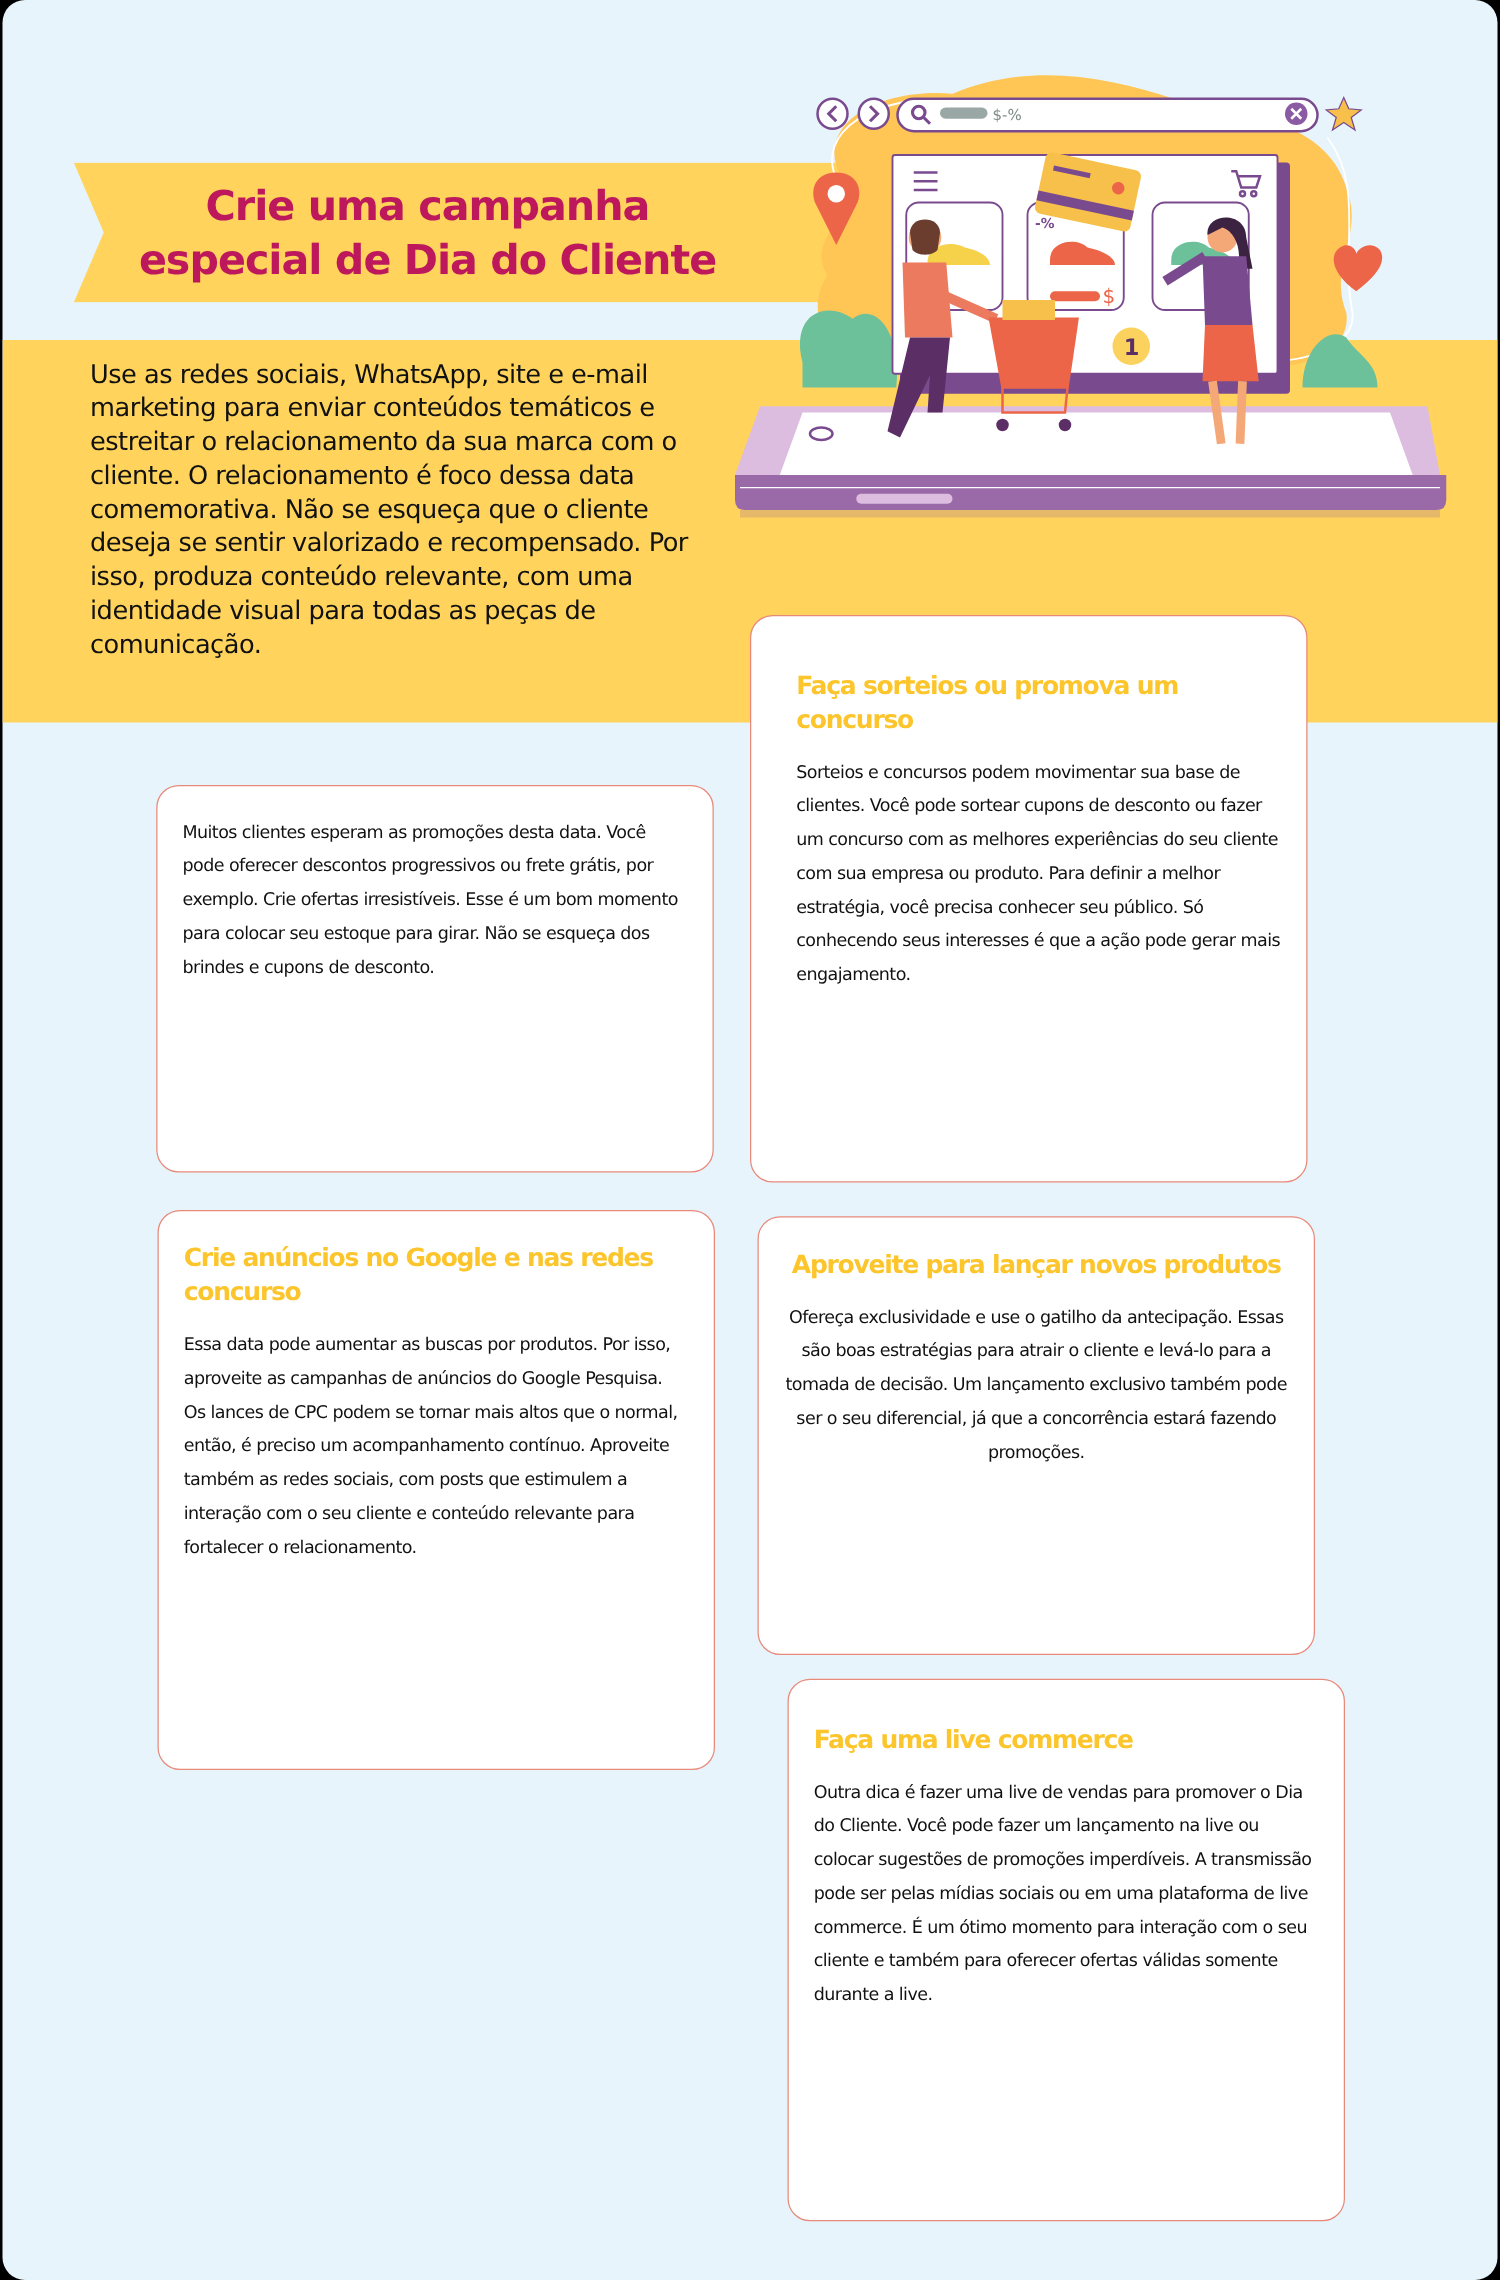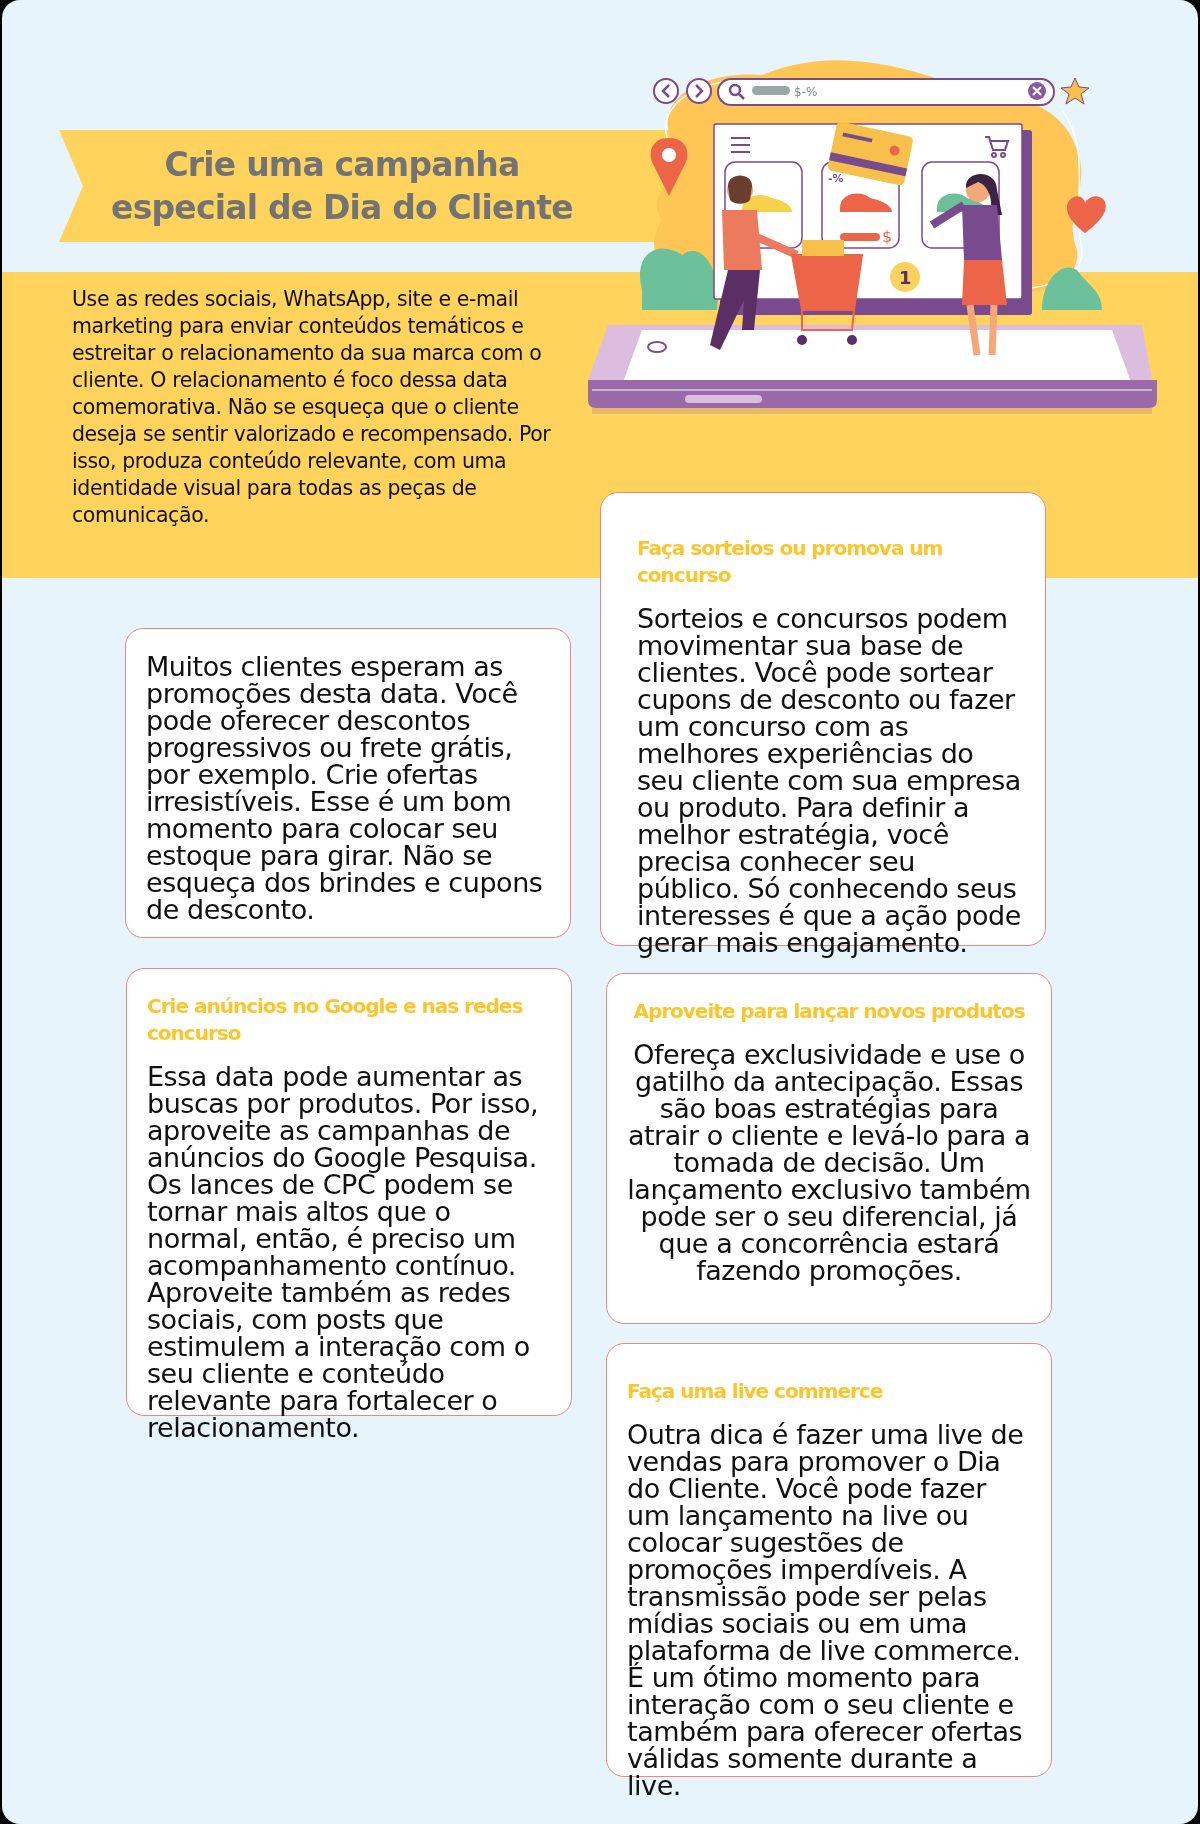--- a/index.html
+++ b/index.html
@@ -13,39 +13,39 @@
   }
   .band {
     position:absolute; left:0; top:272px; width:1196px; height:306px; background:#ffd35c;
   }
   .ribbon {
     position:absolute; left:57px; top:130px; width:620px; height:112px; background:#ffd35c;
     clip-path: polygon(0 0, 100% 0, 100% 100%, 0 100%, 24px 50%);
   }
   .title {
     position:absolute; left:100px; top:143px; width:480px; text-align:center;
-    color:#737373; font-weight:bold; font-size:33px; line-height:43px;
+    color:#be185d; font-weight:bold; font-size:33px; line-height:43px;
     font-family: "DejaVu Sans", sans-serif; letter-spacing:-0.8px;
   }
   .intro {
     position:absolute; left:70px; top:286px; width:510px;
     color:#111; font-size:20.5px; line-height:27px;
     font-family: "DejaVu Sans", sans-serif; letter-spacing:-0.4px;
   }
   .illus { position:absolute; left:580px; top:60px; width:600px; height:370px; }
   .card {
     position:absolute; background:#fff; border:1.5px solid #e8897a; border-radius:18px;
     box-sizing:border-box; padding:24px 20px 20px 20px;
   }
   .card h3 {
     margin:0 0 16px 0; color:#fbc52b; font-weight:bold; font-size:20px; line-height:27px;
     font-family: "DejaVu Sans", sans-serif; letter-spacing:-1px;
   }
   .card p {
-    margin:0; color:#111; font-size:27px; line-height:27px;
+    margin:0; color:#111; font-size:14px; line-height:27px;
     font-family: "DejaVu Sans", sans-serif; letter-spacing:-0.45px;
   }
 </style>
 </head>
 <body>
 
 <div class="page">
   <div class="band"></div>
   <div class="ribbon"></div>
   <div class="title">Crie uma campanha especial de Dia do Cliente</div>
@@ -170,17 +170,17 @@
   <div class="card" style="left:124px; top:968px; width:446px; height:448px;">
     <h3>Crie anúncios no Google e nas redes concurso</h3>
     <p>Essa data pode aumentar as buscas por produtos. Por isso, aproveite as campanhas de anúncios do Google Pesquisa. Os lances de CPC podem se tornar mais altos que o normal, então, é preciso um acompanhamento contínuo. Aproveite também as redes sociais, com posts que estimulem a interação com o seu cliente e conteúdo relevante para fortalecer o relacionamento.</p>
   </div>
 
   <div class="card" style="left:604px; top:973px; width:446px; height:351px;text-align:center;">
     <h3>Aproveite para lançar novos produtos</h3>
     <p>Ofereça exclusividade e use o gatilho da antecipação. Essas são boas estratégias para atrair o cliente e levá-lo para a tomada de decisão. Um lançamento exclusivo também pode ser o seu diferencial, já que a concorrência estará fazendo promoções.</p>
   </div>
 
-  <div class="card" style="left:604px; top:1343px; width:446px; height:434px; padding-top:34px;">
+  <div class="card" style="left:628px; top:1343px; width:446px; height:434px; padding-top:34px;">
     <h3>Faça uma live commerce</h3>
     <p>Outra dica é fazer uma live de vendas para promover o Dia do Cliente. Você pode fazer um lançamento na live ou colocar sugestões de promoções imperdíveis. A transmissão pode ser pelas mídias sociais ou em uma plataforma de live commerce. É um ótimo momento para interação com o seu cliente e também para oferecer ofertas válidas somente durante a live.</p>
   </div>
 </div>
 
 </body></html>

